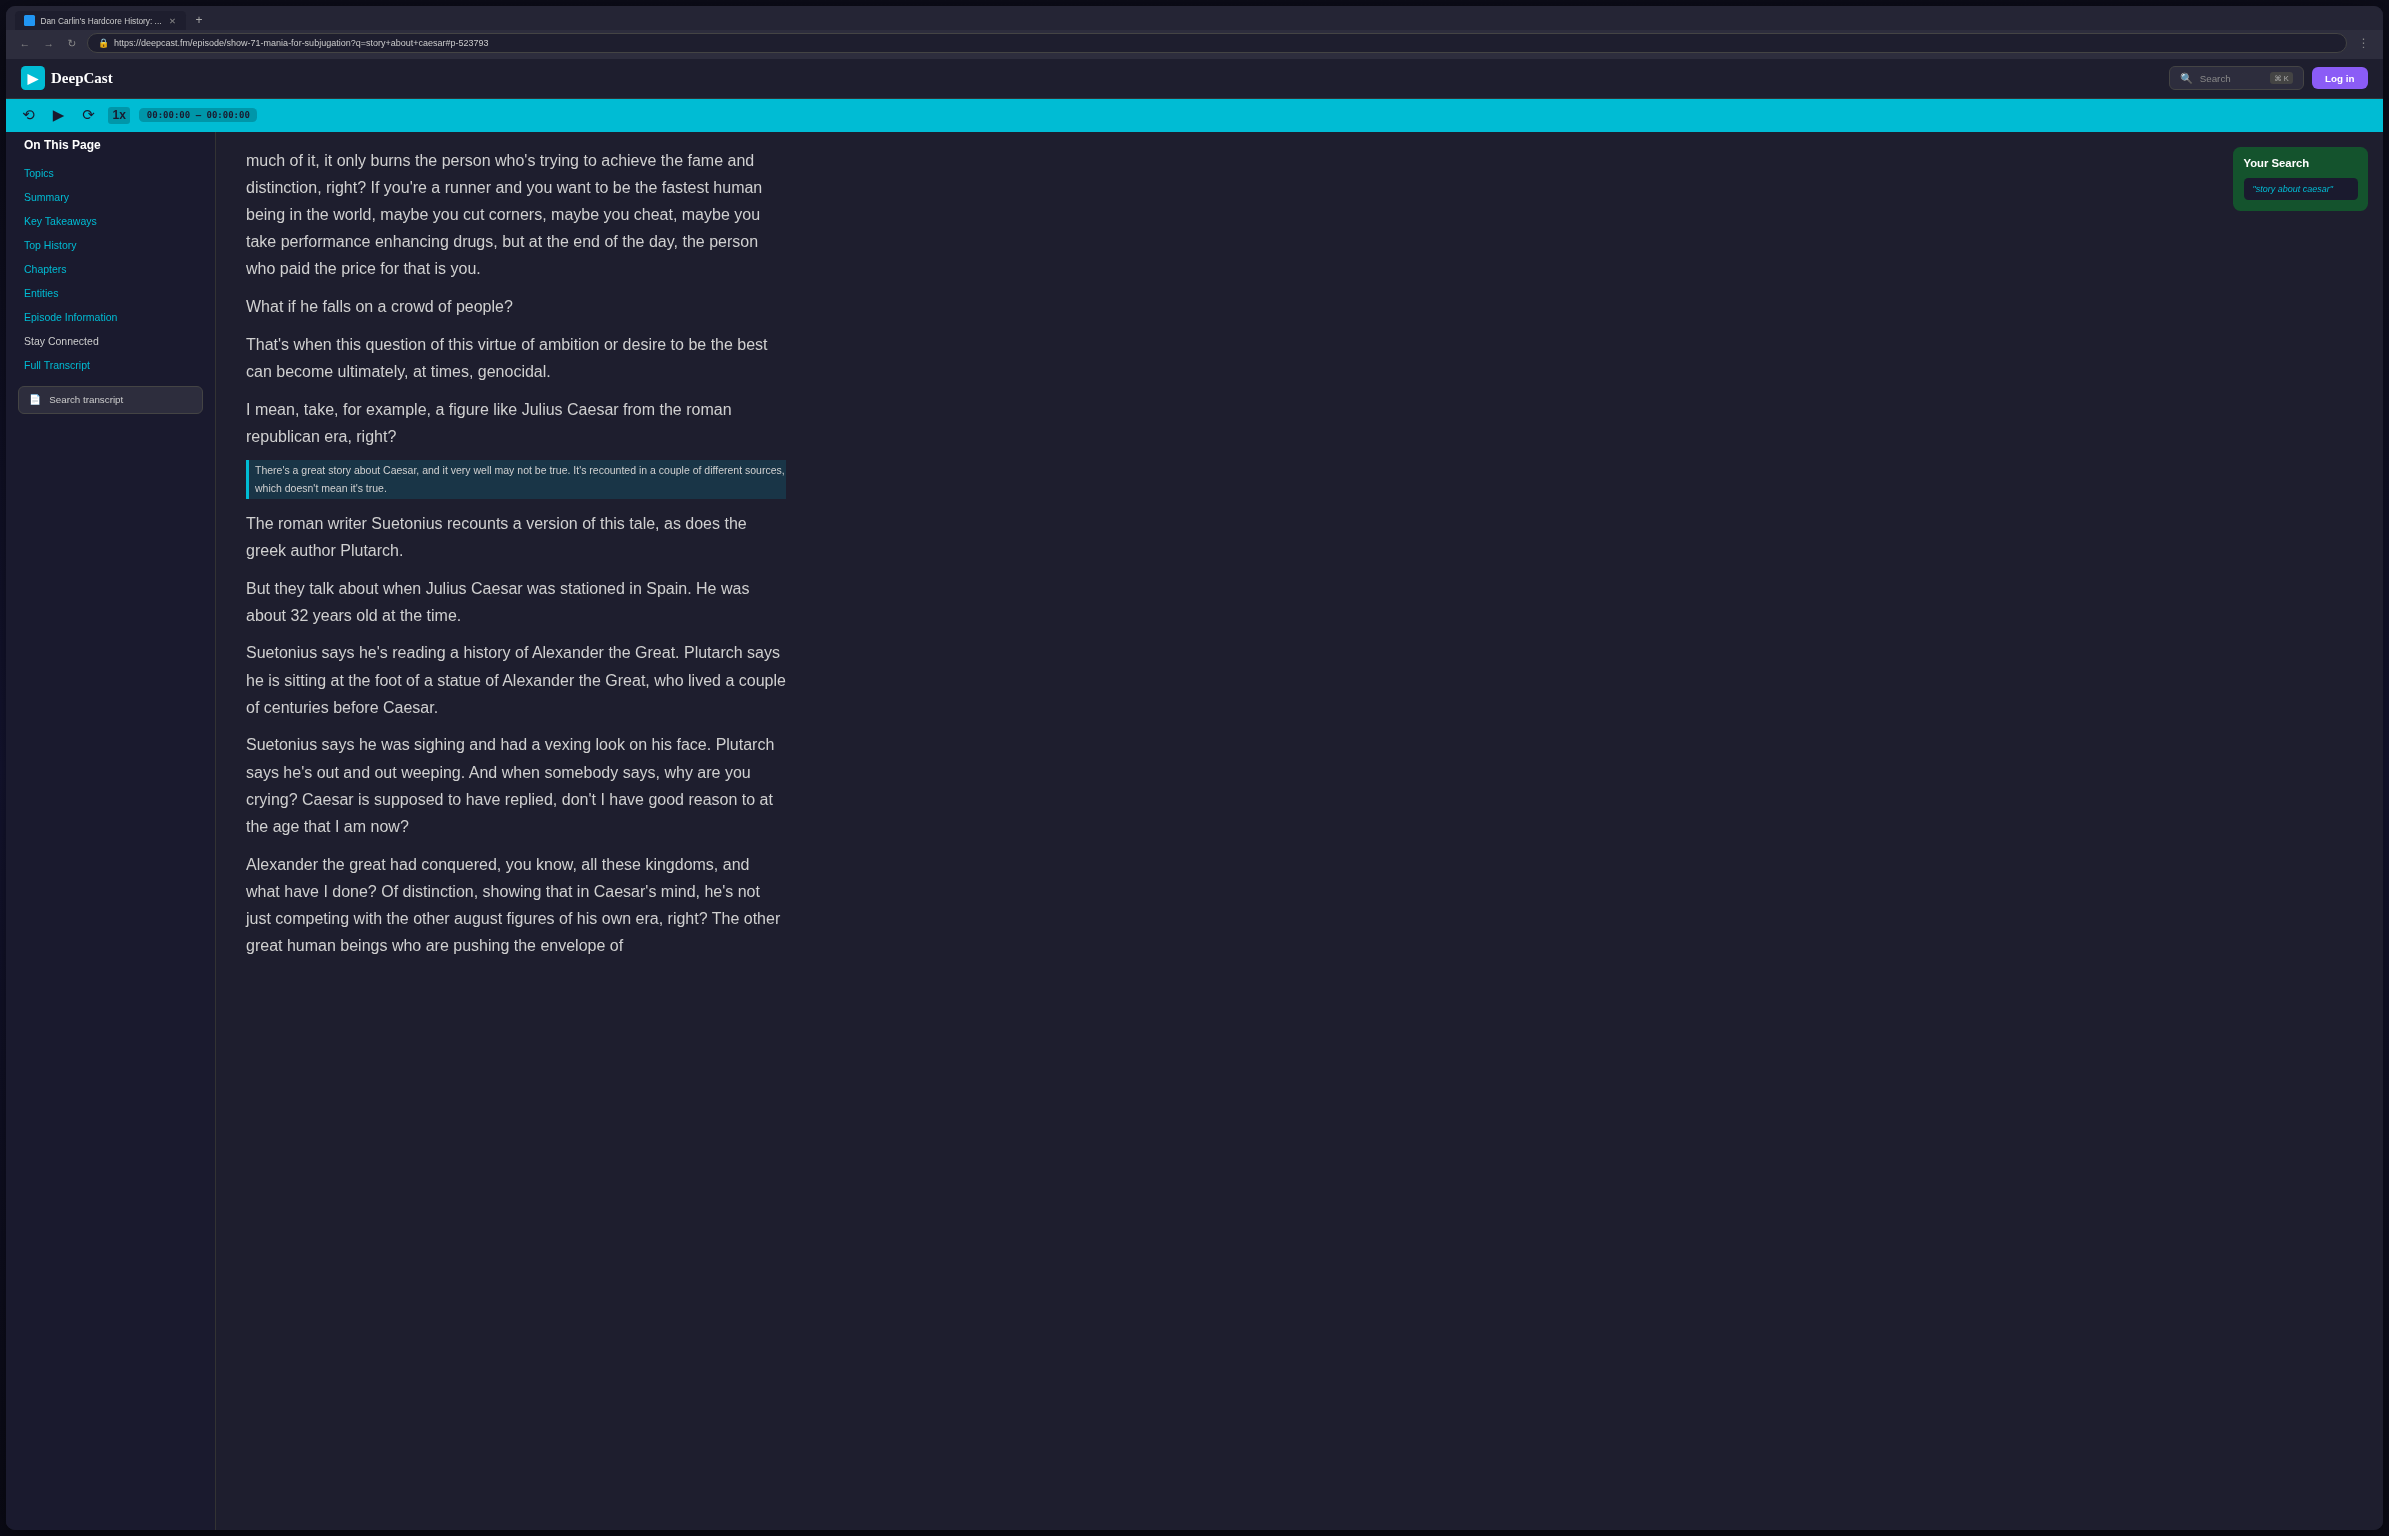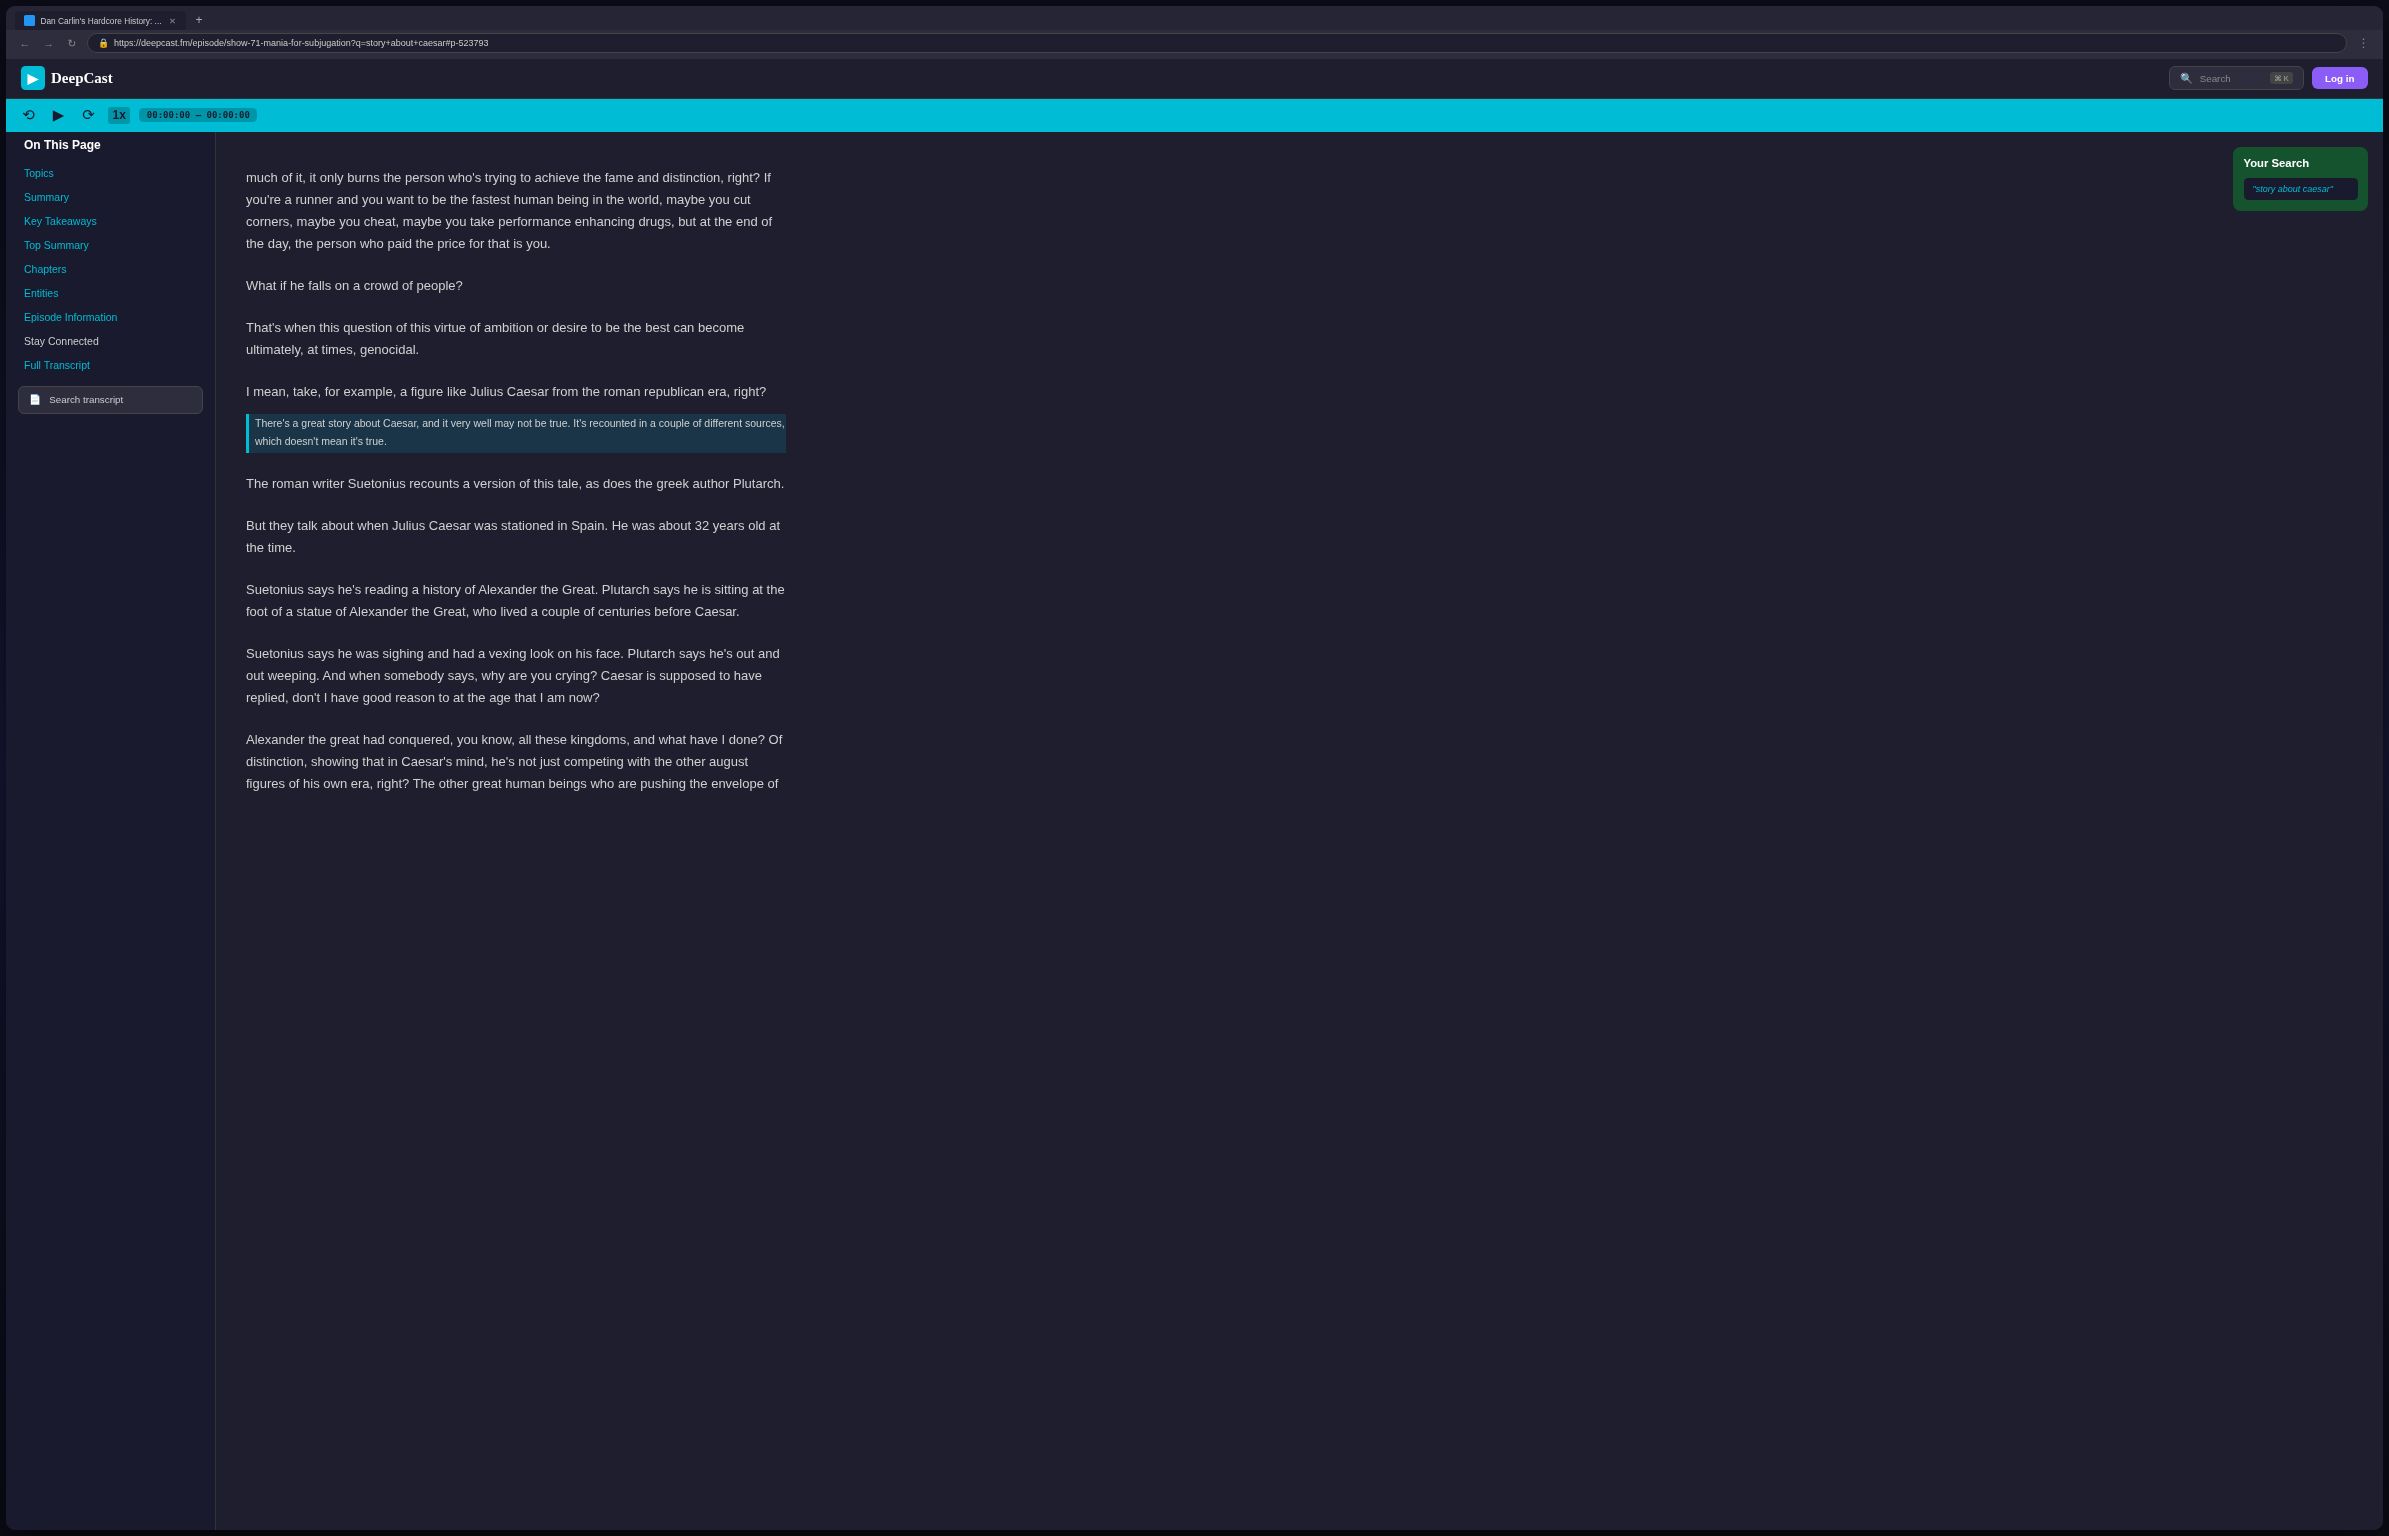--- a/index.html
+++ b/index.html
@@ -314,25 +314,24 @@
       padding: 0;
       background: #1e1e2e;
     }
 
     .content-inner {
       padding: 15px 30px;
       max-width: 600px;
     }
 
     .content-paragraph {
-      font-size: 13px;
+      font-size: 16px;
       line-height: 1.7;
       color: #d0d0d0;
       margin-bottom: 10.5px;
-      margin-top: 20px;
     }
 
     .highlighted-block {
       background: rgba(0, 188, 212, 0.15);
       border-left: 3px solid #00bcd4;
       padding: 1.5px 0 1.5px 6px;
       margin-bottom: 10.5px;
       font-size: 10.5px;
       line-height: 1.7;
       color: #d0d0d0;
@@ -440,21 +439,21 @@
       <div class="sidebar-item link">
         <span>Topics</span>
       </div>
       <div class="sidebar-item link">
         <span>Summary</span>
       </div>
       <div class="sidebar-item link">
         <span>Key Takeaways</span>
       </div>
       <div class="sidebar-item link">
-        <span>Top Summary</span>
+        <span>Top History</span>
       </div>
       <div class="sidebar-item link">
         <span>Chapters</span>
       </div>
       <div class="sidebar-item link">
         <span>Entities</span>
       </div>
       <div class="sidebar-item link">
         <span>Episode Information</span>
       </div>

